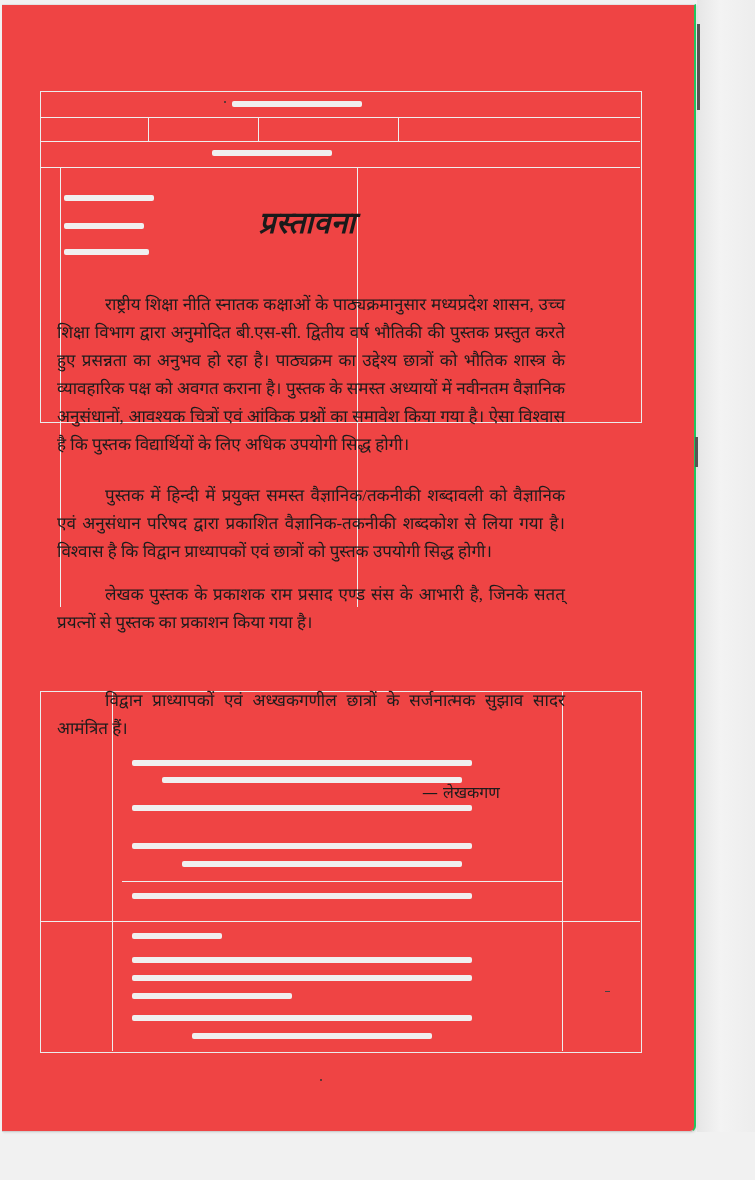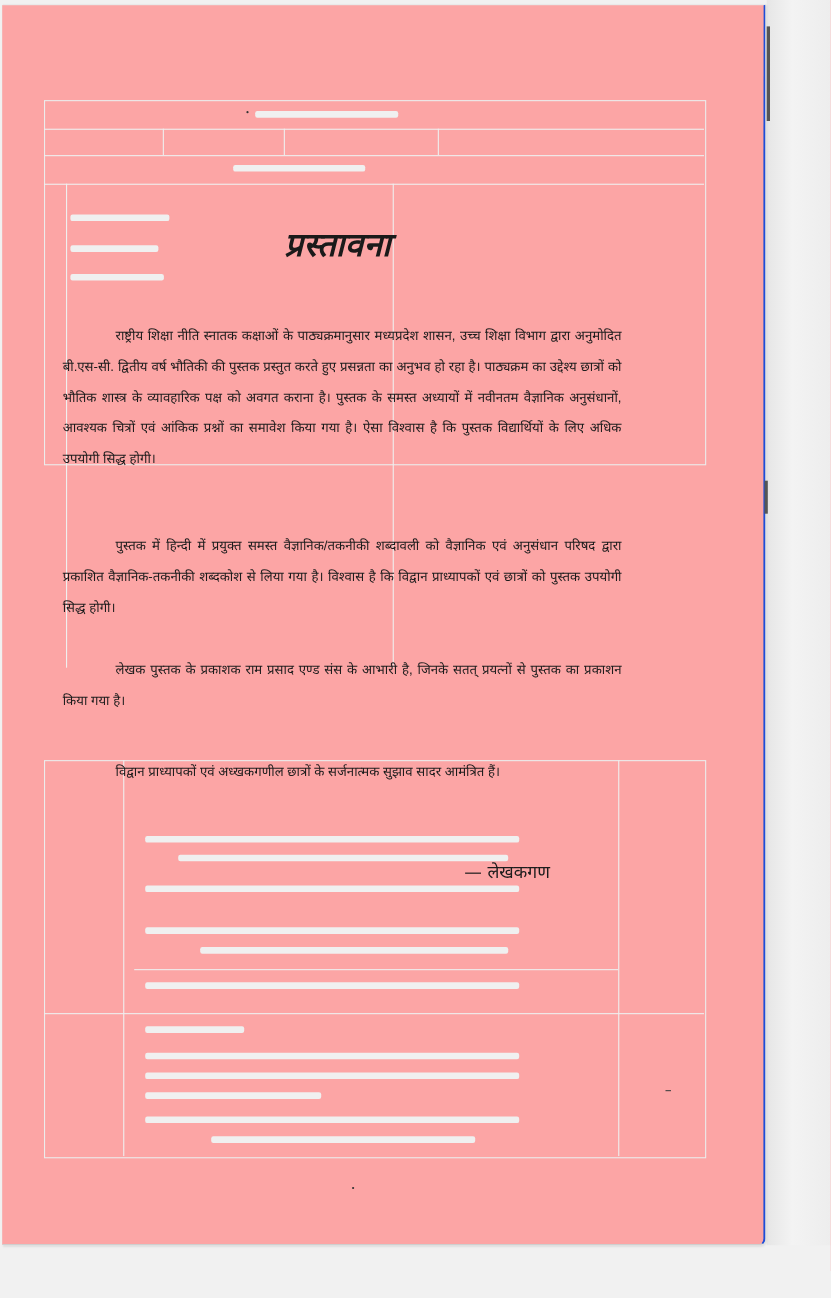--- a/index.html
+++ b/index.html
@@ -19,22 +19,22 @@
       left: 0; top: 0;
       width: 755px; height: 1180px;
       background: #f1f1f1;
     }
     .page {
       position: absolute;
       left: 2px;
       top: 4px;
       width: 692px;
       height: 1126px;
-      background: #fca5a5;
-      border-right: 2px solid #1d4ed8;
+      background: #ef4444;
+      border-right: 2px solid #22c55e;
       border-bottom: 1px solid #cfcfcf;
       border-top: 1px solid #e2e2e2;
       border-radius: 0 0 6px 0;
       box-shadow: 1px 1px 2px rgba(0,0,0,0.08);
     }
     .page-edge-mark {
       position: absolute;
       width: 3px;
       background: #555;
     }
@@ -81,22 +81,22 @@
       font-weight: bold;
       font-style: italic;
       font-size: 30px;
       color: #1a1a1a;
       letter-spacing: 0.5px;
     }
     .para {
       position: absolute;
       left: 55px;
       width: 508px;
-      font-family: Liberation Sans, sans-serif;
-      font-size: 12px;
+      font-family: Liberation Serif, serif;
+      font-size: 17px;
       line-height: 28px;
       color: #1c1c1c;
       text-align: justify;
       text-indent: 48px;
       margin: 0;
     }
     .signature {
       position: absolute;
       left: 420px;
       top: 776px;
@@ -158,21 +158,21 @@
     <div class="ghost-text" style="left:130px; top:970px; width:340px;"></div>
     <div class="ghost-text" style="left:130px; top:988px; width:160px;"></div>
     <div class="ghost-text" style="left:130px; top:1010px; width:340px;"></div>
     <div class="ghost-text" style="left:190px; top:1028px; width:240px;"></div>
   </div>
 
   <div class="title">प्रस्तावना</div>
 
   <p class="para" style="top:286px;">राष्ट्रीय शिक्षा नीति स्नातक कक्षाओं के पाठ्यक्रमानुसार मध्यप्रदेश शासन, उच्च शिक्षा विभाग द्वारा अनुमोदित बी.एस-सी. द्वितीय वर्ष भौतिकी की पुस्तक प्रस्तुत करते हुए प्रसन्नता का अनुभव हो रहा है। पाठ्यक्रम का उद्देश्य छात्रों को भौतिक शास्त्र के व्यावहारिक पक्ष को अवगत कराना है। पुस्तक के समस्त अध्यायों में नवीनतम वैज्ञानिक अनुसंधानों, आवश्यक चित्रों एवं आंकिक प्रश्नों का समावेश किया गया है। ऐसा विश्वास है कि पुस्तक विद्यार्थियों के लिए अधिक उपयोगी सिद्ध होगी।</p>
   <p class="para" style="top:477px;">पुस्तक में हिन्दी में प्रयुक्त समस्त वैज्ञानिक/तकनीकी शब्दावली को वैज्ञानिक एवं अनुसंधान परिषद द्वारा प्रकाशित वैज्ञानिक-तकनीकी शब्दकोश से लिया गया है। विश्वास है कि विद्वान प्राध्यापकों एवं छात्रों को पुस्तक उपयोगी सिद्ध होगी।</p>
-  <p class="para" style="top:590px;">लेखक पुस्तक के प्रकाशक राम प्रसाद एण्ड संस के आभारी है, जिनके सतत् प्रयत्नों से पुस्तक का प्रकाशन किया गया है।</p>
+  <p class="para" style="top:576px;">लेखक पुस्तक के प्रकाशक राम प्रसाद एण्ड संस के आभारी है, जिनके सतत् प्रयत्नों से पुस्तक का प्रकाशन किया गया है।</p>
   <p class="para" style="top:682px;">विद्वान प्राध्यापकों एवं अध्खकगणील छात्रों के सर्जनात्मक सुझाव सादर आमंत्रित हैं।</p>
 
   <div class="signature">— लेखकगण</div>
 
   <div class="dot" style="left:222px; top:96px;"></div>
   <div class="dot" style="left:318px; top:1074px;"></div>
   <div class="dash-mark" style="left:603px; top:986px;"></div>
 </div>
 
 <div class="page-edge-mark" style="left:697px; top:24px; height:86px;"></div>

